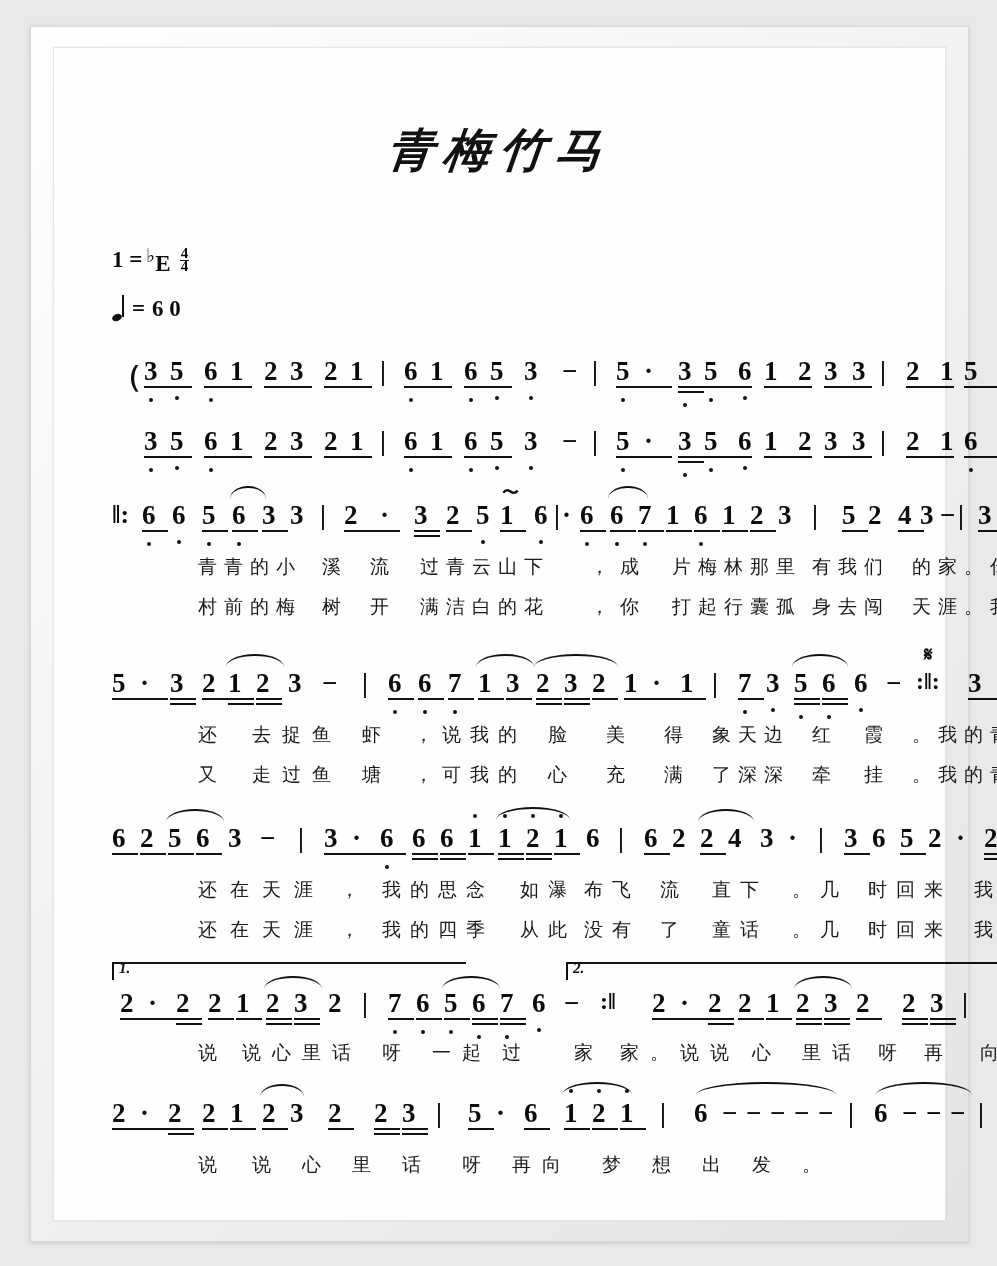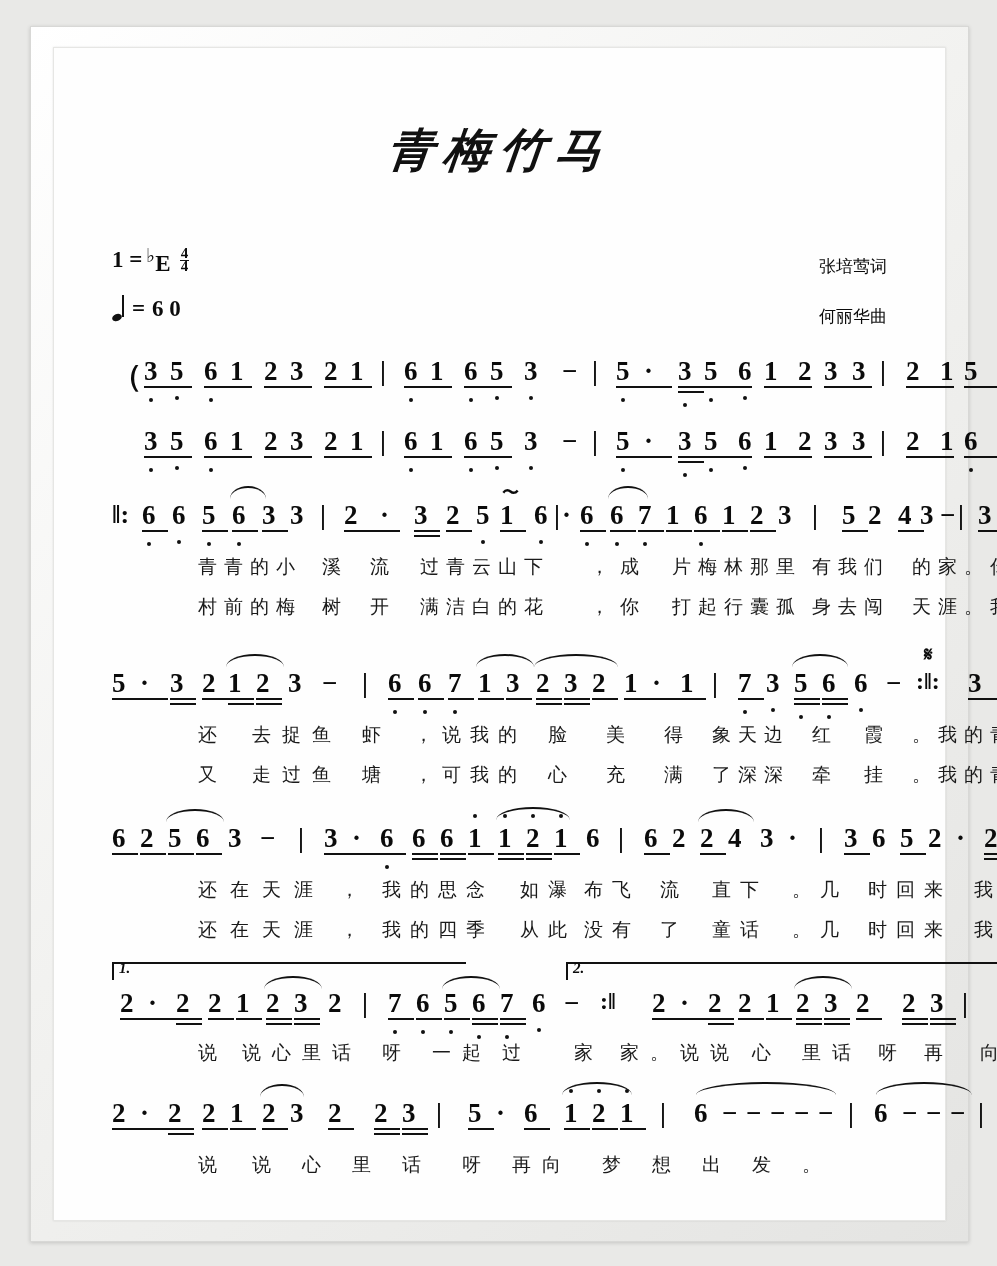--- a/index.html
+++ b/index.html
@@ -119,24 +119,20 @@
 
       <div class="tempo">
         <span class="quarter-note">
             <i></i>
             <b></b>
           </span>
         <span>=</span>
         <span>6 0</span>
       </div>
 
-      <div class="credits">
-        <div>张培莺词</div>
-        <div>何丽华曲</div>
-      </div>
 
       <div class="system" style="top:308px;">
         <div class="noterow" id="sys1">
             <span class="g" style="left: 0px; font-size: 30px;">（</span>
             <span class="g" style="left: 32px;">3<i class="u1" style="width: 48px;"></i><i class="dotlow" style="bottom: -15px;"></i></span>
             <span class="g" style="left: 58px;">5<i class="dotlow"></i></span>
             <span class="g" style="left: 92px;">6<i class="u1" style="width: 48px;"></i><i class="dotlow" style="bottom: -15px;"></i></span>
             <span class="g" style="left: 118px;">1</span>
             <span class="g" style="left: 152px;">2<i class="u1" style="width: 48px;"></i></span>
             <span class="g" style="left: 178px;">3</span>

